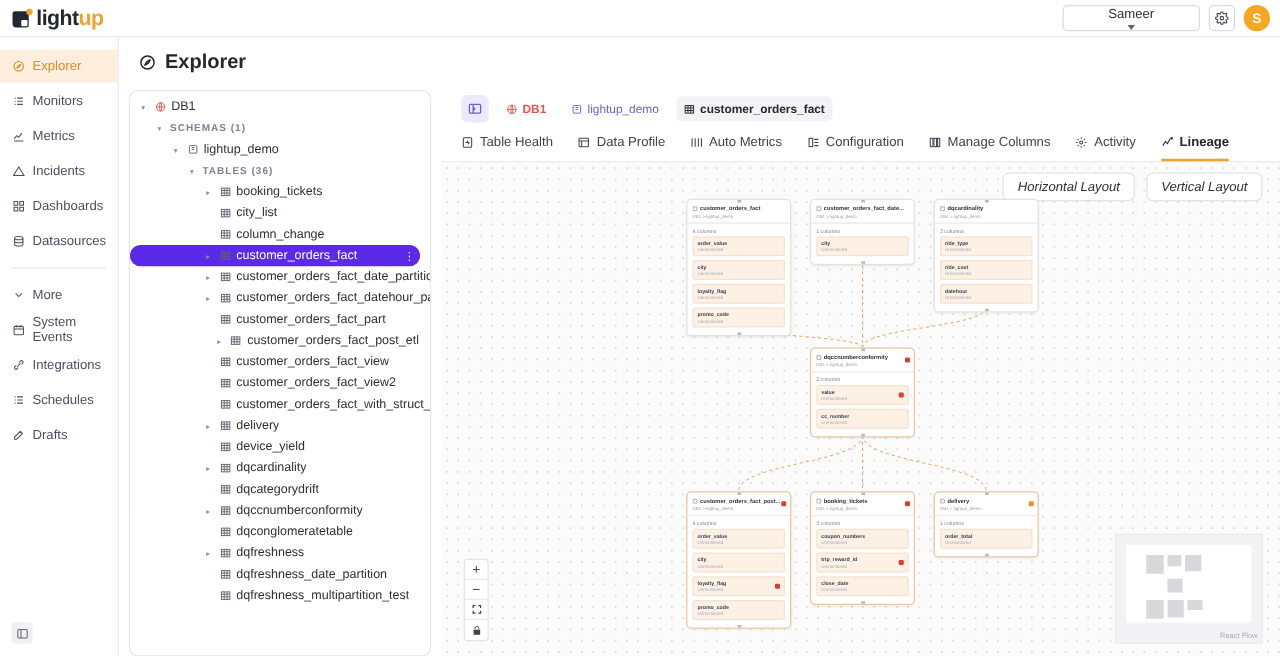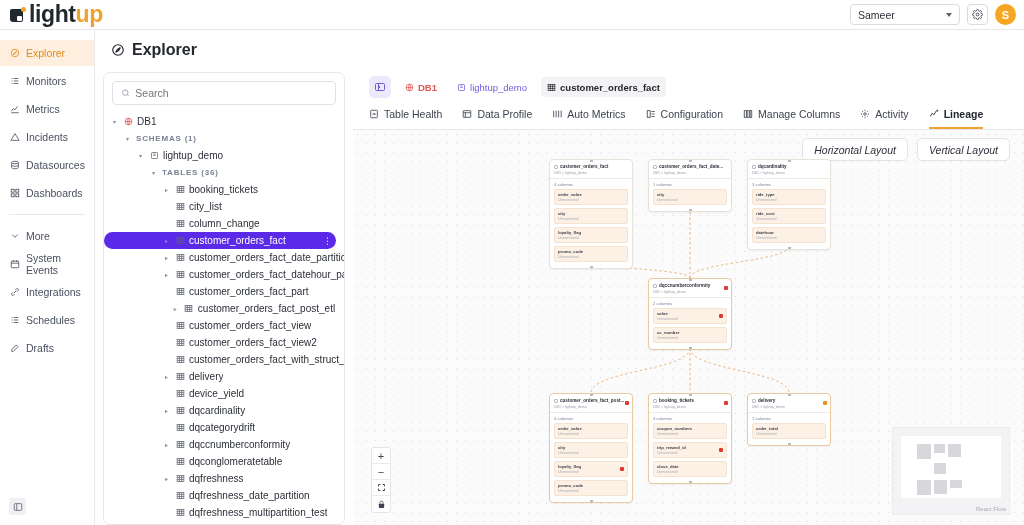--- a/index.html
+++ b/index.html
@@ -17,28 +17,28 @@
     height: 30px; flex: 0 0 30px;
     display: flex; align-items: center; justify-content: space-between;
     border-bottom: 1px solid #e8e8ec; background: #fff;
     padding: 0 8px 0 10px;
   }
   .logo { display: flex; align-items: center; gap: 4px; }
   .logo-mark { position: relative; width: 15px; height: 15px; }
   .logo-sq { position: absolute; left: 0; top: 2px; width: 13px; height: 13px; background: #23272e; border-radius: 2px 2px 2px 3px; }
   .logo-sq::after { content:""; position:absolute; right:1px; bottom:1px; width:5px;height:5px;background:#fff;border-radius:1px;}
   .logo-dot { position: absolute; right: -1px; top: 0; width: 5px; height: 5px; border-radius: 50%; background: #f0a22e; }
-  .logo-text { font-size: 23px; font-weight: 700; letter-spacing: -0.4px; color: #23272e; }
+  .logo-text { font-size: 17px; font-weight: 700; letter-spacing: -0.4px; color: #23272e; }
   .logo-text .up { color: #f0a22e; }
 
   .topright { display: flex; align-items: center; gap: 7px; }
   .user-select {
     width: 110px; height: 21px; border: 1px solid #d9dbe0; border-radius: 4px;
     display: flex; align-items: center; justify-content: space-between;
-    padding: 0 7px; font-size: 10.5px; color: #2b2f38; background: #fff;
+    padding: 0 7px; font-size: 10.5px; color: #2b2f38; background: #fff; flex-direction: column;
   }
   .caret { width: 0; height: 0; border-left: 3.5px solid transparent; border-right: 3.5px solid transparent; border-top: 4px solid #5d6370; }
   .icon-btn {
     width: 21px; height: 21px; border: 1px solid #d9dbe0; border-radius: 4px;
     display: flex; align-items: center; justify-content: center; background: #fff;
   }
   .avatar {
     width: 21px; height: 21px; border-radius: 50%; background: #f5a623;
     color: #fff; font-size: 11px; font-weight: 700;
     display: flex; align-items: center; justify-content: center;
@@ -247,37 +247,37 @@
         <span class="ni">
           <svg width="10" height="10" viewBox="0 0 24 24" fill="none" stroke="#4a5060" stroke-width="2">
               <path d="M12 4L2 20h20z"></path>
             </svg>
         </span>
         <span>Incidents</span>
       </div>
       <div class="nav-item">
         <span class="ni">
           <svg width="10" height="10" viewBox="0 0 24 24" fill="none" stroke="#4a5060" stroke-width="2">
-              <ellipse cx="12" cy="6" rx="8" ry="3"></ellipse>
-              <path d="M4 6v12c0 1.7 3.6 3 8 3s8-1.3 8-3V6"></path>
-              <path d="M4 12c0 1.7 3.6 3 8 3s8-1.3 8-3"></path>
-            </svg>
-        </span>
-        <span>Datasources</span>
-      </div>
-      <div class="nav-item">
-        <span class="ni">
-          <svg width="10" height="10" viewBox="0 0 24 24" fill="none" stroke="#4a5060" stroke-width="2">
               <rect x="3" y="3" width="7" height="7"></rect>
               <rect x="14" y="3" width="7" height="7"></rect>
               <rect x="3" y="14" width="7" height="7"></rect>
               <rect x="14" y="14" width="7" height="7"></rect>
             </svg>
         </span>
         <span>Dashboards</span>
+      </div>
+      <div class="nav-item">
+        <span class="ni">
+          <svg width="10" height="10" viewBox="0 0 24 24" fill="none" stroke="#4a5060" stroke-width="2">
+              <ellipse cx="12" cy="6" rx="8" ry="3"></ellipse>
+              <path d="M4 6v12c0 1.7 3.6 3 8 3s8-1.3 8-3V6"></path>
+              <path d="M4 12c0 1.7 3.6 3 8 3s8-1.3 8-3"></path>
+            </svg>
+        </span>
+        <span>Datasources</span>
       </div>
 
       <div class="nav-sep"></div>
 
       <div class="nav-item">
         <span class="ni">
           <svg width="10" height="10" viewBox="0 0 24 24" fill="none" stroke="#4a5060" stroke-width="2">
               <path d="M6 9l6 6 6-6"></path>
             </svg>
         </span>
@@ -330,29 +330,20 @@
         <svg width="14" height="14" viewBox="0 0 24 24" fill="none" stroke="#23272e" stroke-width="2">
             <circle cx="12" cy="12" r="9"></circle>
             <path d="M8 16l3-5 5-3-3 5z"></path>
           </svg>
         <div class="page-title">Explorer</div>
       </div>
 
       <div class="content">
 
         <div class="tree-panel">
-          <div class="search-wrap">
-            <div class="search-box">
-              <svg width="10" height="10" viewBox="0 0 24 24" fill="none" stroke="#8a8f9b" stroke-width="2">
-                  <circle cx="11" cy="11" r="7"></circle>
-                  <path d="M20 20l-3.5-3.5"></path>
-                </svg>
-              <input type="text" placeholder="Search" style="">
-            </div>
-          </div>
           <div class="tree" id="tree-list">
               <div class="tnode" style="padding-left: 6px;">
                 <span class="arrow">▾</span>
                 <span class="ticon">
                   <svg width="9" height="9" viewBox="0 0 24 24" fill="none" stroke="#e0574f" stroke-width="2">
                     <circle cx="12" cy="12" r="9"></circle>
                     <path d="M3 12h18M12 3c3 3 3 15 0 18M12 3c-3 3-3 15 0 18"></path>
                   </svg>
                 </span>
                 <span class="tlabel">DB1</span>

